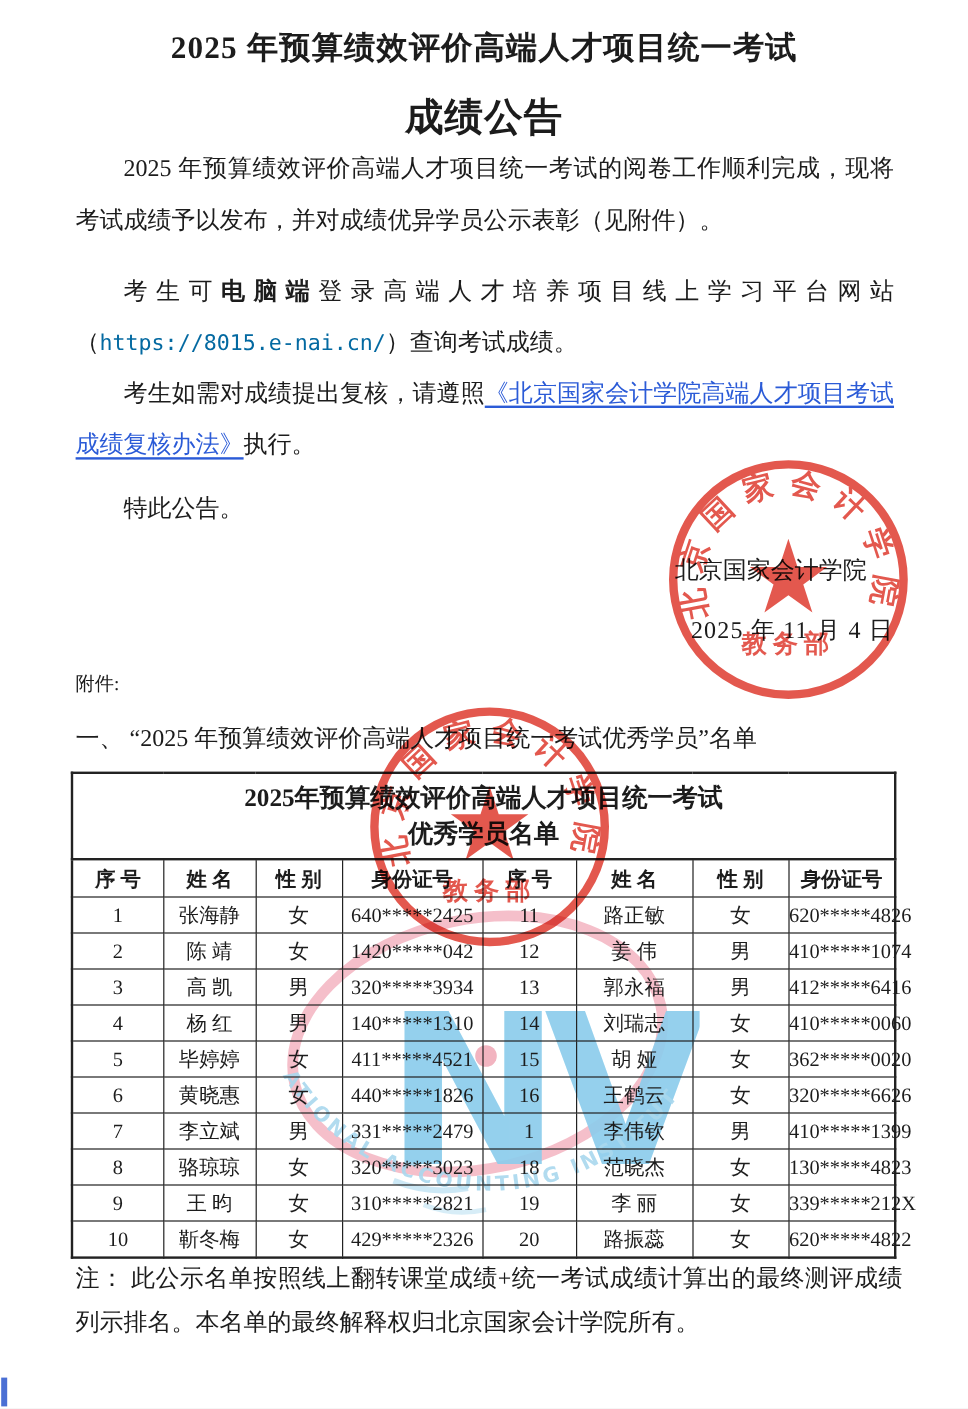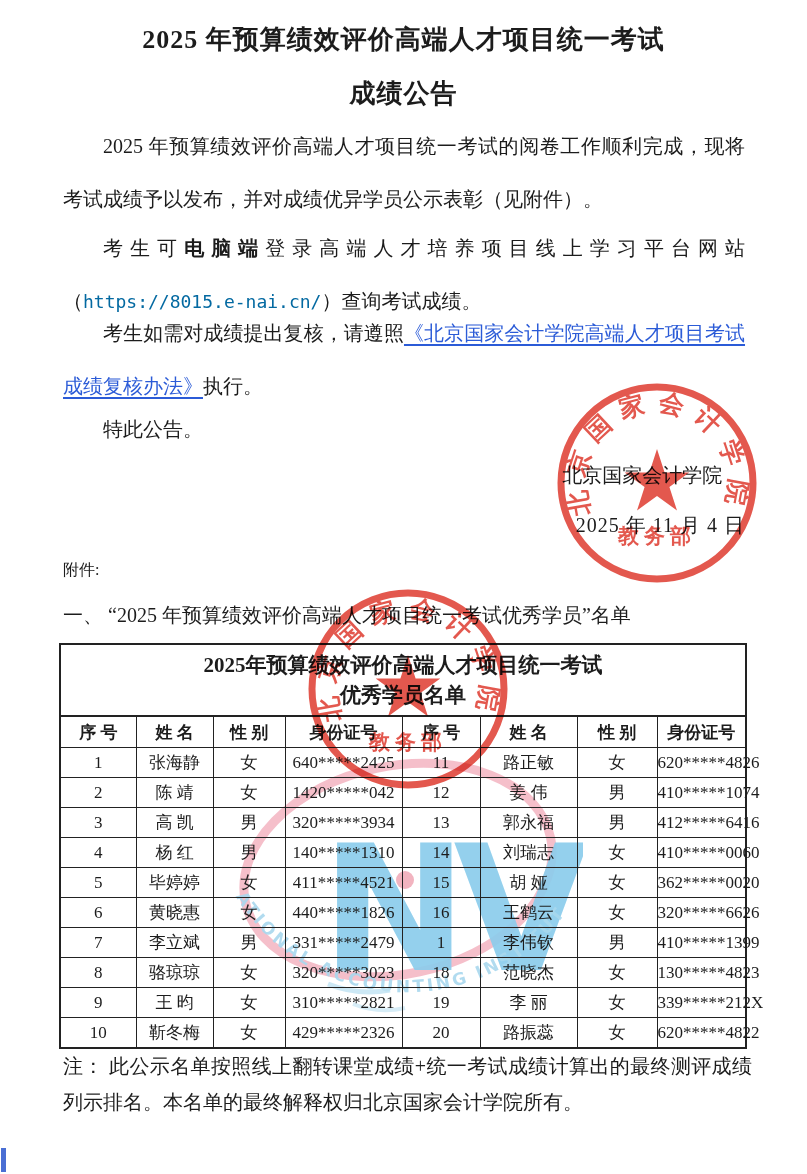--- a/index.html
+++ b/index.html
@@ -3,22 +3,22 @@
 <meta charset="utf-8">
 <style>
   html,body{margin:0;padding:0;background:#e8e8e8;}
   .page{
     position:relative;width:807px;height:1174px;margin:0 auto;
     background:#ffffff;overflow:hidden;
     font-family:"Liberation Serif","DejaVu Serif",serif;color:#1c1c1c;text-decoration:underline;
   }
   .doc-title{position:absolute;left:0;right:0;text-align:center;font-weight:bold;letter-spacing:1px;}
   .doc-title.l1{top:22px;font-size:26px;}
-  .doc-title.l2{top:76px;font-size:26px;}
-  .para{position:absolute;left:63px;right:62px;font-size:20px;line-height:53px;text-align:justify;z-index:2;}
+  .doc-title.l2{top:76px;font-size:32px;}
+  .para{position:absolute;left:63px;right:62px;font-size:20px;line-height:43px;text-align:justify;z-index:2;}
   .indent{text-indent:2em;}
   .bold{font-weight:bold;}
   .url{font-family:"DejaVu Sans Mono",monospace;color:#0369a1;font-size:18px;text-decoration:none;}
   .doc-link{color:#2b5bd7;text-decoration:underline;text-underline-offset:4px;cursor:pointer;}
   .sig{position:absolute;right:62px;top:462px;text-align:center;font-size:20px;z-index:2;}
   .sig .date{margin-top:23px;letter-spacing:1px;margin-left:36px;}
   .attach-label{position:absolute;left:63px;top:560px;font-size:16px;z-index:2;}
   .attach-head{position:absolute;left:63px;top:602px;font-size:20px;z-index:2;}
   .doc-table{
     position:absolute;left:59px;top:643px;width:686px;z-index:2;

